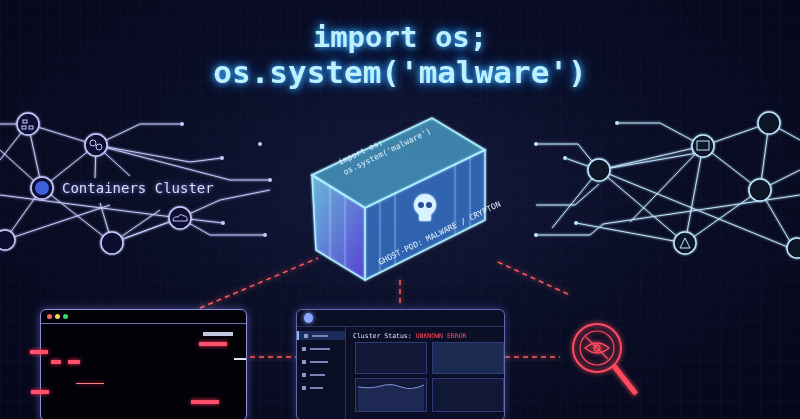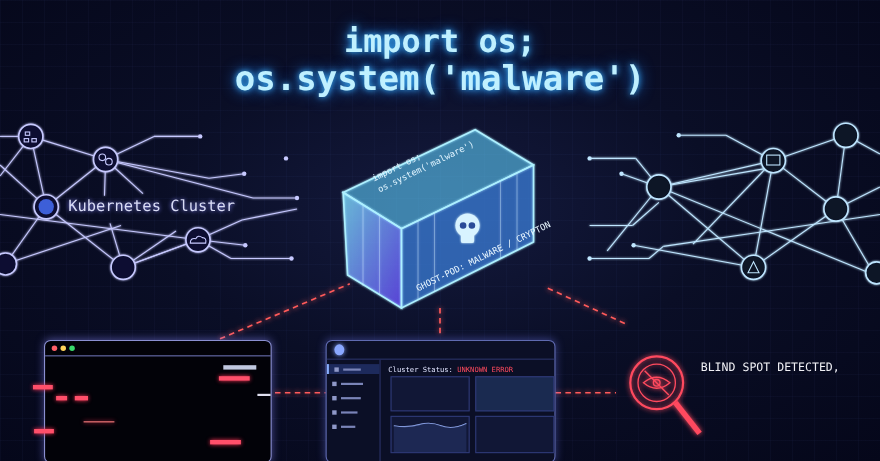--- a/index.html
+++ b/index.html
@@ -197,21 +197,21 @@
   <g stroke="#ff4a5e" fill="none" stroke-width="2" filter="url(#glowR)">
     <circle cx="597" cy="348" r="24"></circle>
     <circle cx="597" cy="348" r="17" stroke-width="1.2"></circle>
     <line x1="614" y1="366" x2="636" y2="394" stroke-width="5"></line>
     <path d="M585 348 q12 -10 24 0 q-12 10 -24 0z" stroke-width="1.3"></path>
     <circle cx="597" cy="348" r="3" stroke-width="1.3"></circle>
     <line x1="586" y1="337" x2="608" y2="359" stroke-width="1.3"></line>
   </g>
 </svg>
 
-<div class="cluster-label">Kubernetes Cluster</div>
+<div class="cluster-label">Containers Cluster</div>
 
 <div class="term">
   <div class="term-bar">
     <span class="dot" style="background:#ff5f67"></span>
     <span class="dot" style="background:#ffd35a"></span>
     <span class="dot" style="background:#39d96b"></span>
   </div>
   <div class="glitch" style="left:162px;top:22px;width:30px;background:#c0c8e0;box-shadow:none;"></div>
   <div class="glitch" style="left:158px;top:32px;width:28px;"></div>
   <div class="glitch" style="left:10px;top:50px;width:10px;"></div>
@@ -258,14 +258,13 @@
   <div class="panel" style="left:58px;top:68px;width:70px;height:32px;">
     <svg width="70" height="32">
         <path d="M2 8 Q15 10 25 7 T45 8 T68 6" stroke="#9fb8ff" fill="none" stroke-width="1"></path>
         <path d="M2 8 Q15 10 25 7 T45 8 T68 6 L68 32 L2 32Z" fill="#2a3a70" fill-opacity="0.5"></path>
       </svg>
   </div>
   <div class="panel" style="left:135px;top:68px;width:70px;height:32px;"></div>
 </div>
 
 <div class="alert-text">
-  <div>BLIND SPOT DETECTED,</div>
 </div>
 
 </body></html>

